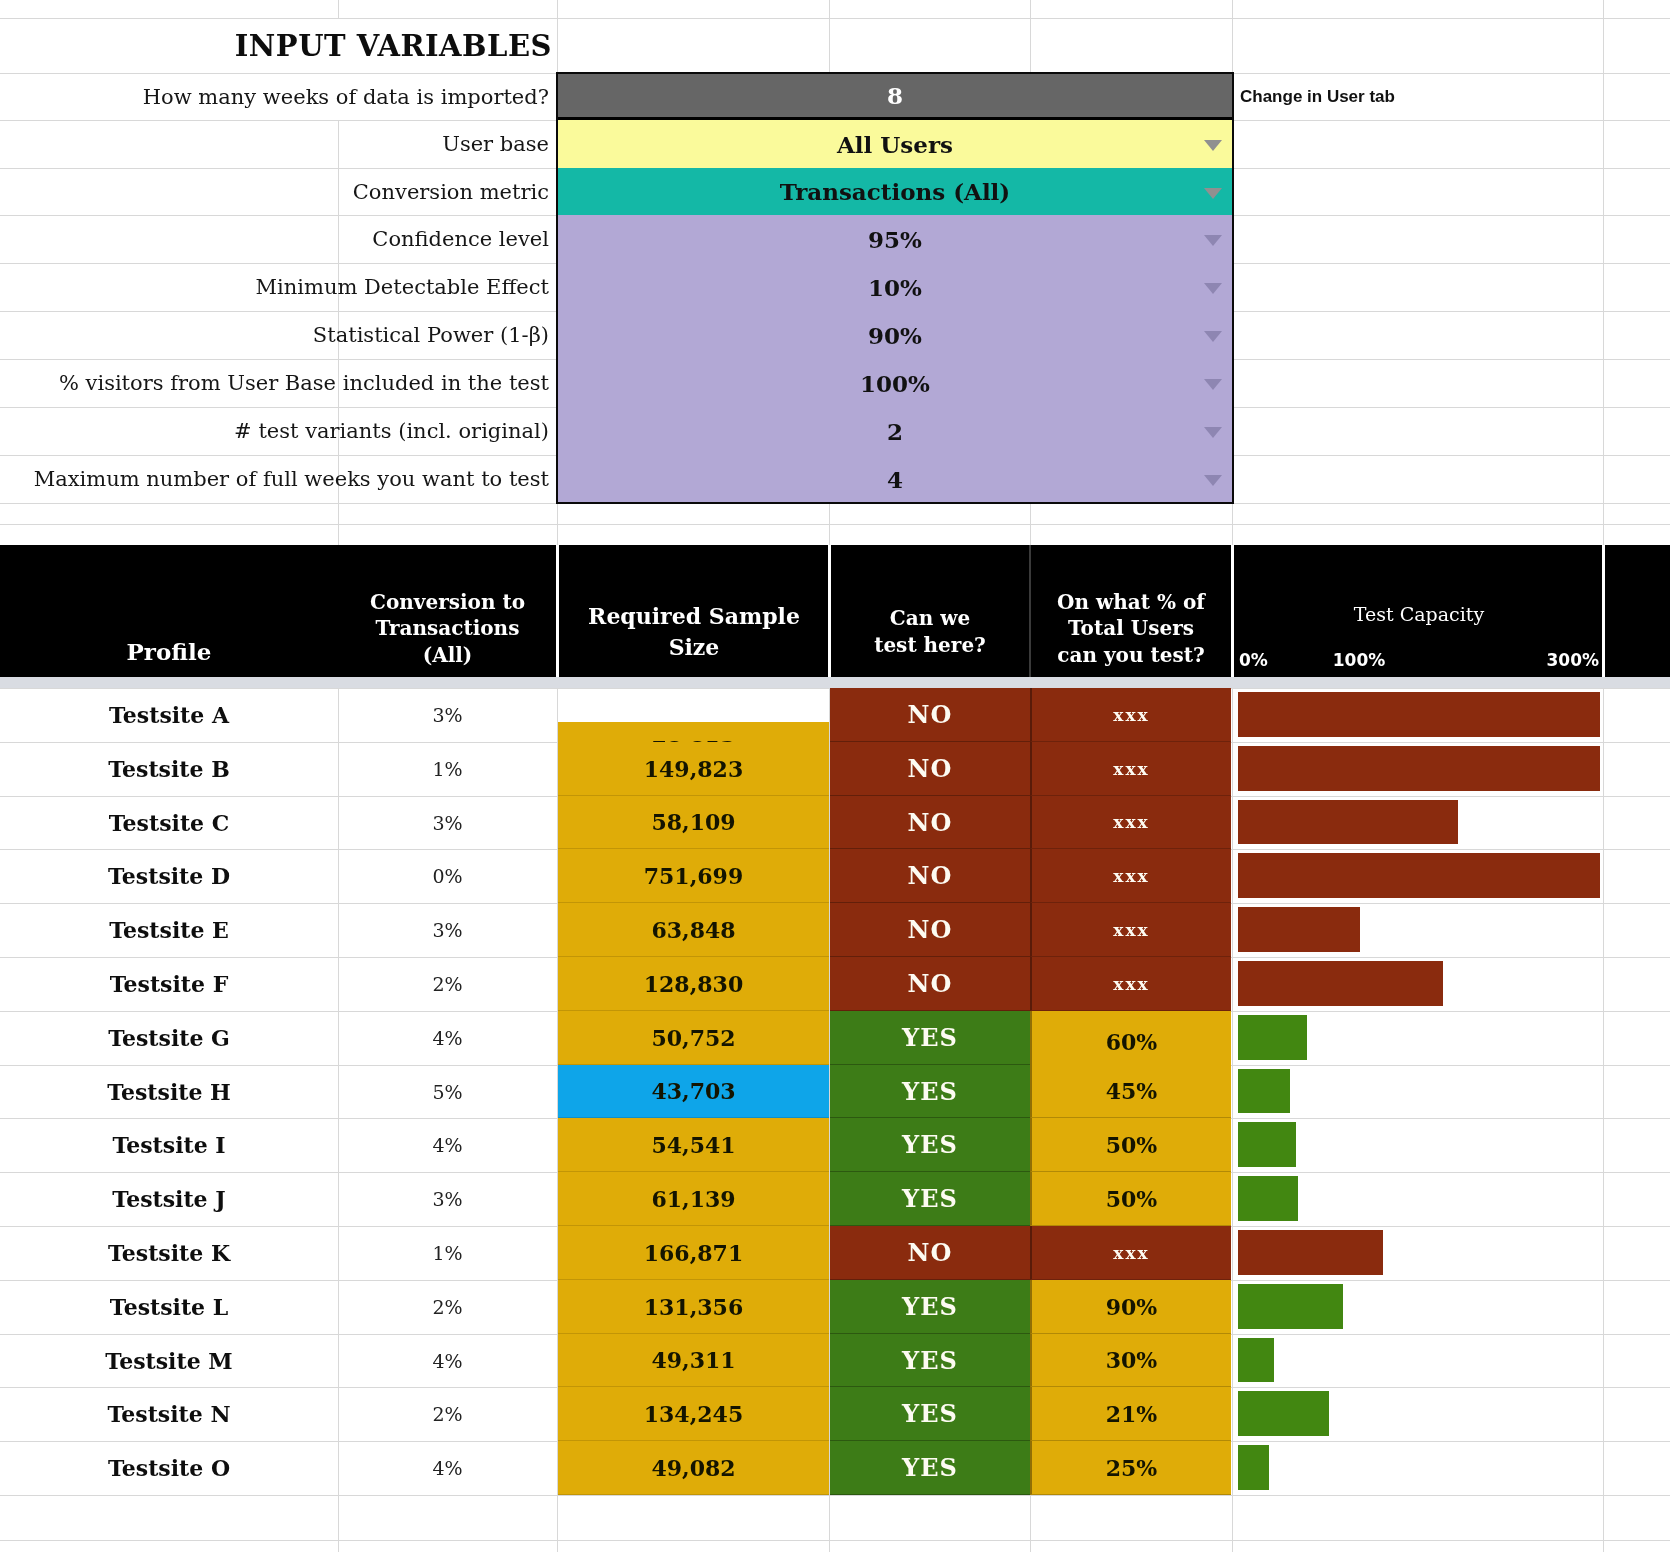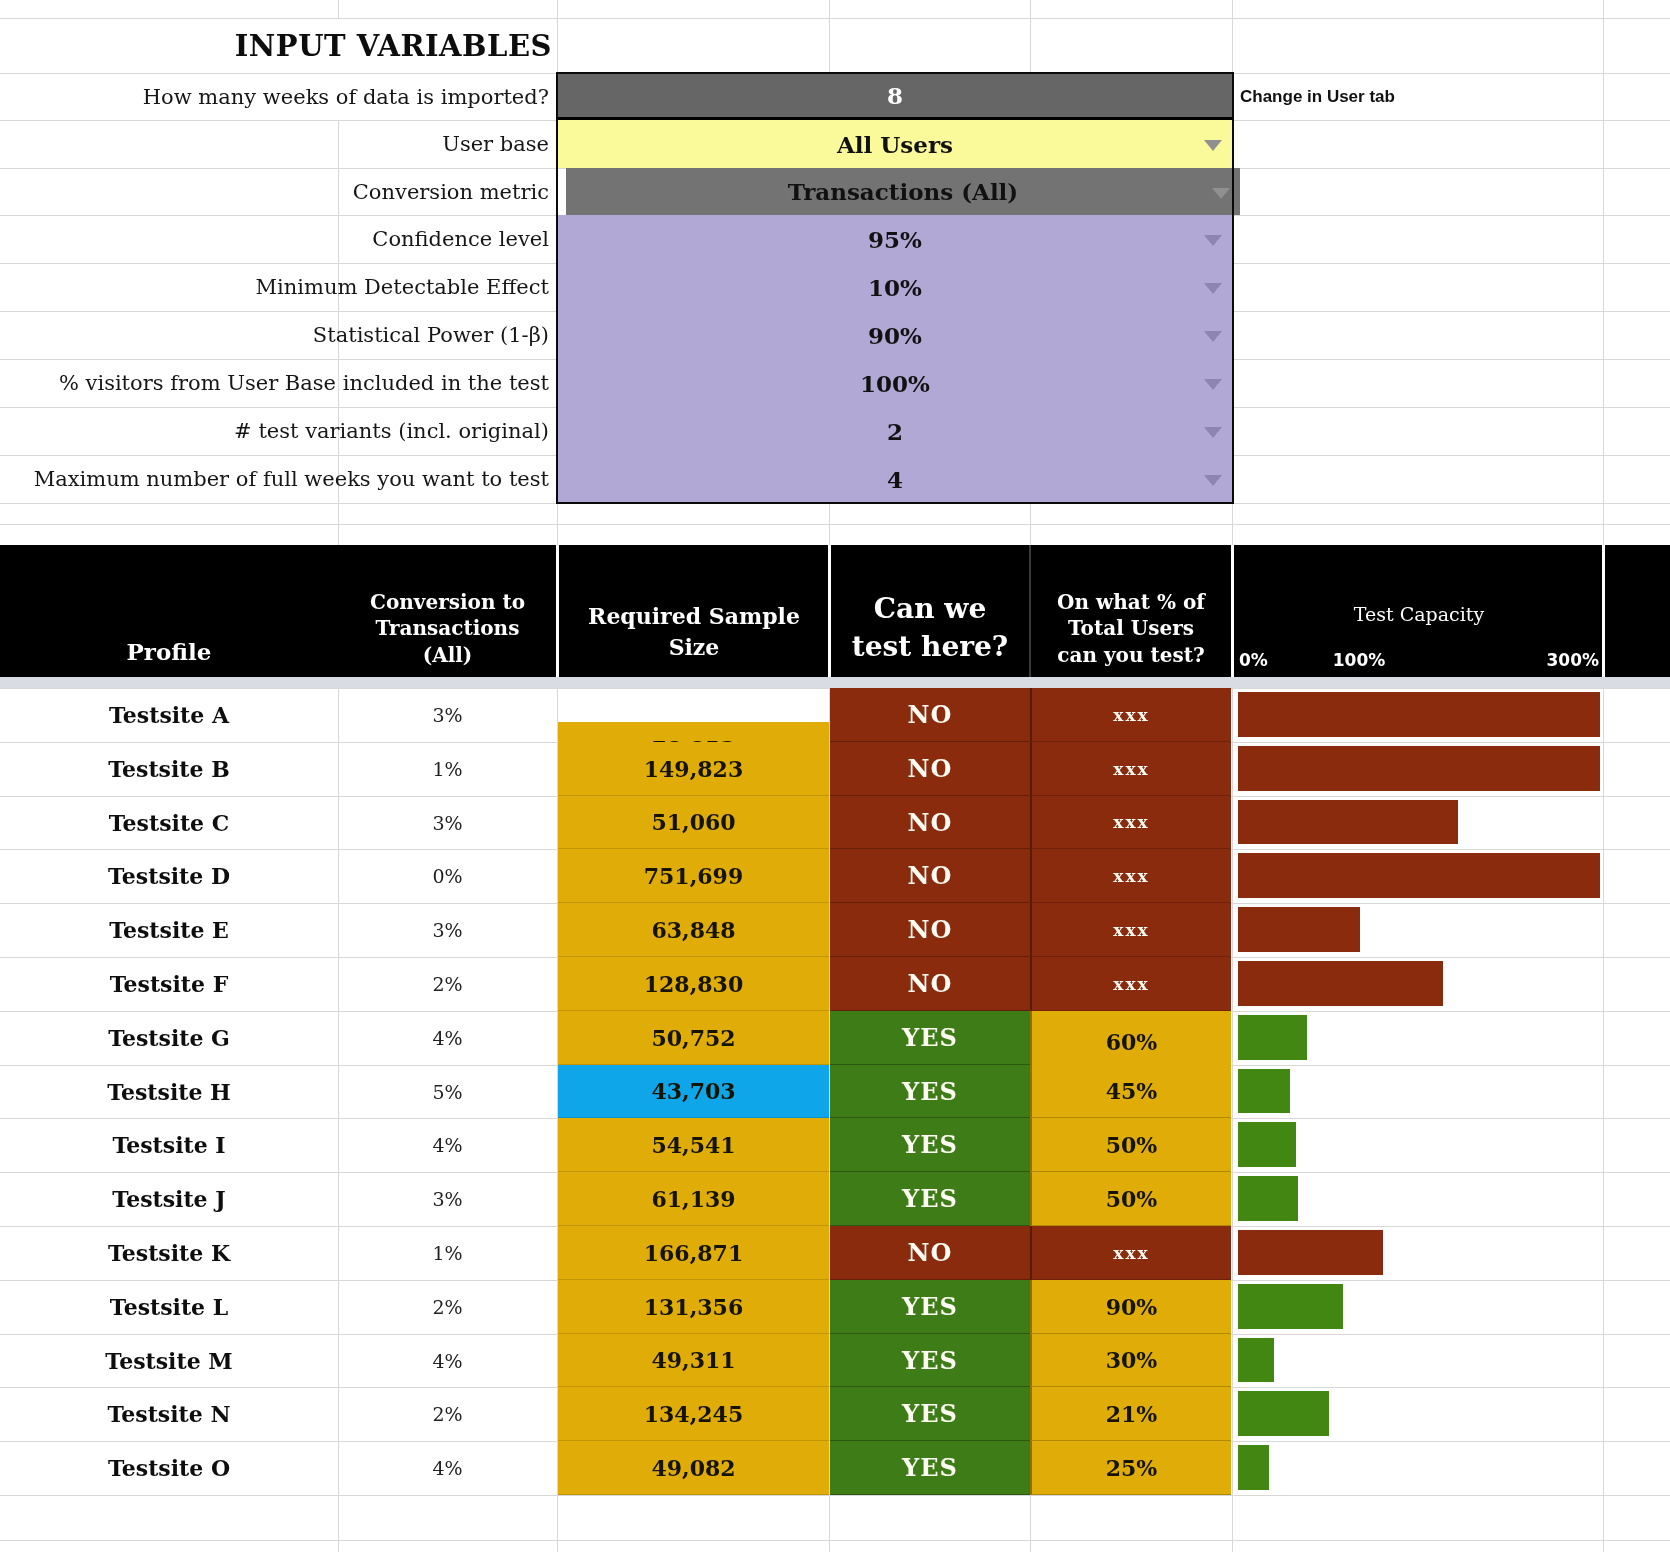--- a/index.html
+++ b/index.html
@@ -99,21 +99,21 @@
       <div class="abs flexr input-label" style="left: 0px; top: 73px; width: 549px; height: 47px;">How many weeks of data is imported?</div>
       <div class="value-cell" style="top: 73px; height: 47px; background: rgb(102, 102, 102); border-bottom: 3px solid rgb(0, 0, 0);">
         <div class="input-value" style="color: rgb(255, 255, 255);">8</div>
       </div>
       <div class="abs flexr input-label" style="left: 0px; top: 120px; width: 549px; height: 48px;">User base</div>
       <div class="value-cell" style="top: 120px; height: 48px; background: rgb(250, 250, 155);">
         <div class="input-value">All Users</div>
         <div class="dd-arrow" style="top: 20px; border-top: 11px solid rgb(144, 144, 144);"></div>
       </div>
       <div class="abs flexr input-label" style="left: 0px; top: 168px; width: 549px; height: 47px;">Conversion metric</div>
-      <div class="value-cell" style="top: 168px; height: 47px; background: #737373; margin-left: 8px;">
+      <div class="value-cell" style="top: 168px; height: 47px; background: #14b8a6;">
         <div class="input-value">Transactions (All)</div>
         <div class="dd-arrow" style="top: 19.5px; border-top: 11px solid rgb(144, 144, 144);"></div>
       </div>
       <div class="abs flexr input-label" style="left: 0px; top: 215px; width: 549px; height: 48px;">Confidence level</div>
       <div class="value-cell" style="top: 215px; height: 48px; background: rgb(178, 168, 213);">
         <div class="input-value">95%</div>
         <div class="dd-arrow" style="top: 20px; border-top: 11px solid rgb(142, 134, 178);"></div>
       </div>
       <div class="abs flexr input-label" style="left: 0px; top: 263px; width: 549px; height: 48px;">Minimum Detectable Effect</div>
       <div class="value-cell" style="top: 263px; height: 48px; background: rgb(178, 168, 213);">
@@ -148,21 +148,21 @@
 
   <div class="thead">
     <div class="hcell" style="left:0;width:338px;padding-bottom:12px;font-size:23px;">Profile</div>
     <div class="hcell" style="left:338px;width:219px;padding-bottom:9px;font-size:20px;line-height:1.32;">Conversion to
 Transactions
 (All)</div>
     <div class="sep-w" style="left:556px;"></div>
     <div class="hcell" style="left:560px;width:268px;padding-bottom:14px;font-size:22px;line-height:1.4;">Required Sample
 Size</div>
     <div class="sep-w" style="left:828px;"></div>
-    <div class="hcell" style="left:832px;width:196px;padding-bottom:11px;font-size:28px;line-height:1.35;">Can we
+    <div class="hcell" style="left:832px;width:196px;padding-bottom:18px;font-size:20px;line-height:1.35;">Can we
 test here?</div>
     <div class="sep-d" style="left:1029px;"></div>
     <div class="hcell" style="left:1032px;width:198px;padding-bottom:9px;font-size:20px;line-height:1.32;">On what % of
 Total Users
 can you test?</div>
     <div class="sep-w" style="left:1231px;"></div>
     <div class="abs" style="left:1235px;top:0;width:368px;height:132px;">
       <div class="abs cap-title" style="left:0;width:368px;top:58px;text-align:center;">Test Capacity</div>
       <span class="tick" style="left:4px;">0%</span>
       <span class="tick" style="left:88px;width:72px;text-align:center;">100%</span>
@@ -190,21 +190,21 @@
         <div class="cell-gold" style="top: 742px; height: 54px; background: rgb(223, 172, 8);">149,823</div>
         <div class="cell-d" style="top: 742px; height: 54px; background: rgb(138, 43, 14);">NO</div>
         <div class="cell-e" style="top: 742px; height: 54px; background: rgb(138, 43, 14);">
           <div class="xxx-text">xxx</div>
         </div>
         <div class="cap-bar" style="left: 1238px; top: 746px; width: 362px; height: 45px; background: rgb(138, 43, 14);"></div>
       </div>
       <div>
         <div class="cell-name" style="top: 796px; height: 53px;">Testsite C</div>
         <div class="cell-conv" style="top: 796px; height: 53px;">3%</div>
-        <div class="cell-gold" style="top: 796px; height: 53px; background: rgb(223, 172, 8);">51,060</div>
+        <div class="cell-gold" style="top: 796px; height: 53px; background: rgb(223, 172, 8);">58,109</div>
         <div class="cell-d" style="top: 796px; height: 53px; background: rgb(138, 43, 14);">NO</div>
         <div class="cell-e" style="top: 796px; height: 53px; background: rgb(138, 43, 14);">
           <div class="xxx-text">xxx</div>
         </div>
         <div class="cap-bar" style="left: 1238px; top: 800px; width: 220px; height: 44px; background: rgb(138, 43, 14);"></div>
       </div>
       <div>
         <div class="cell-name" style="top: 849px; height: 54px;">Testsite D</div>
         <div class="cell-conv" style="top: 849px; height: 54px;">0%</div>
         <div class="cell-gold" style="top: 849px; height: 54px; background: rgb(223, 172, 8);">751,699</div>

